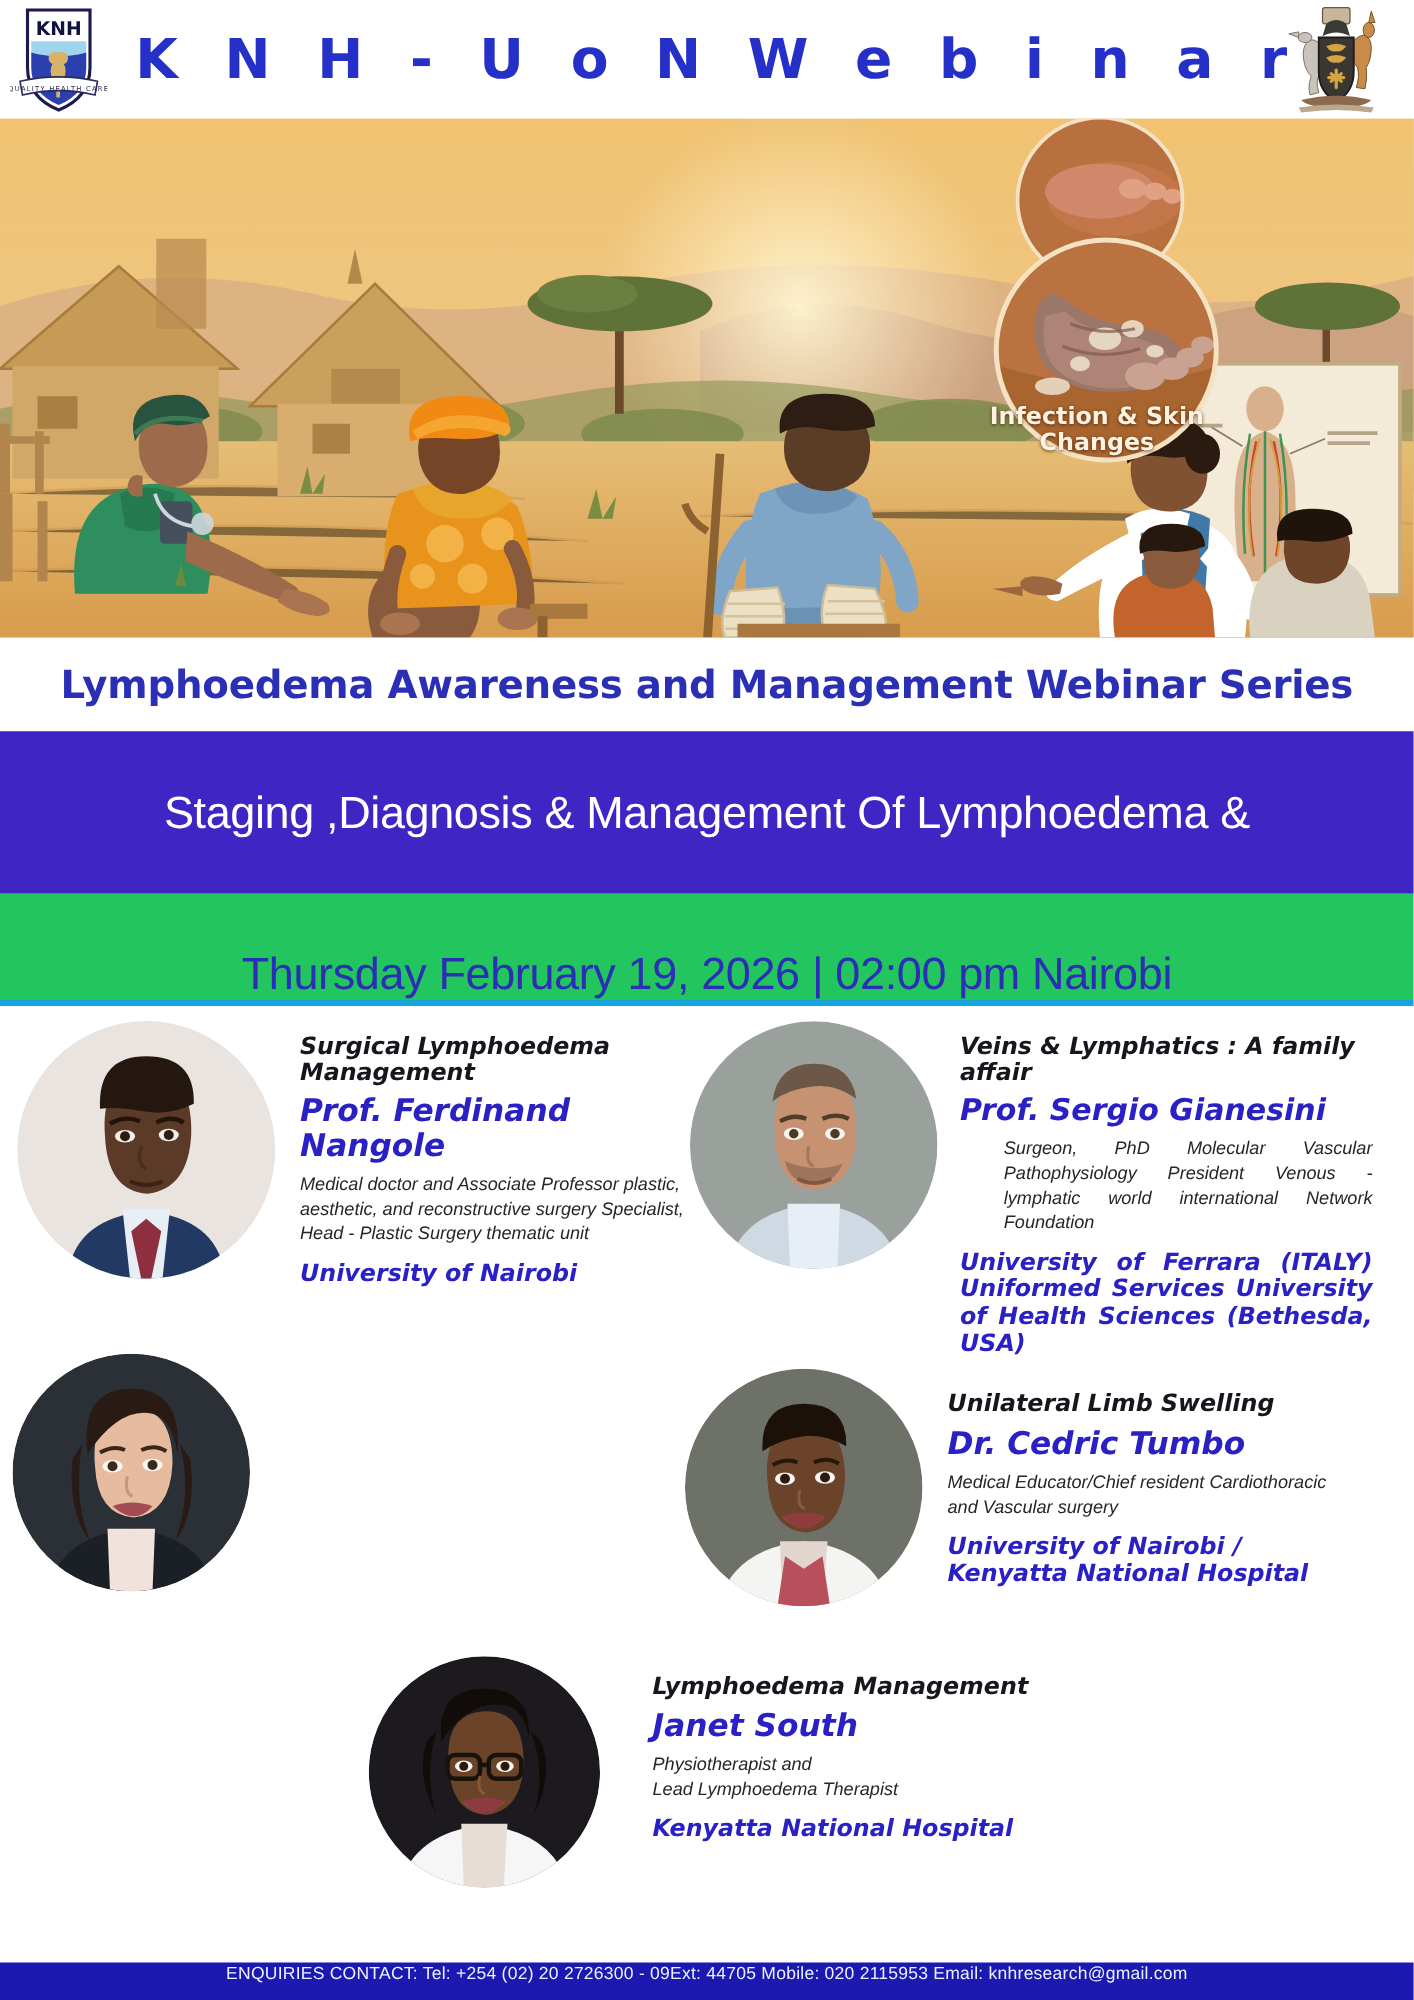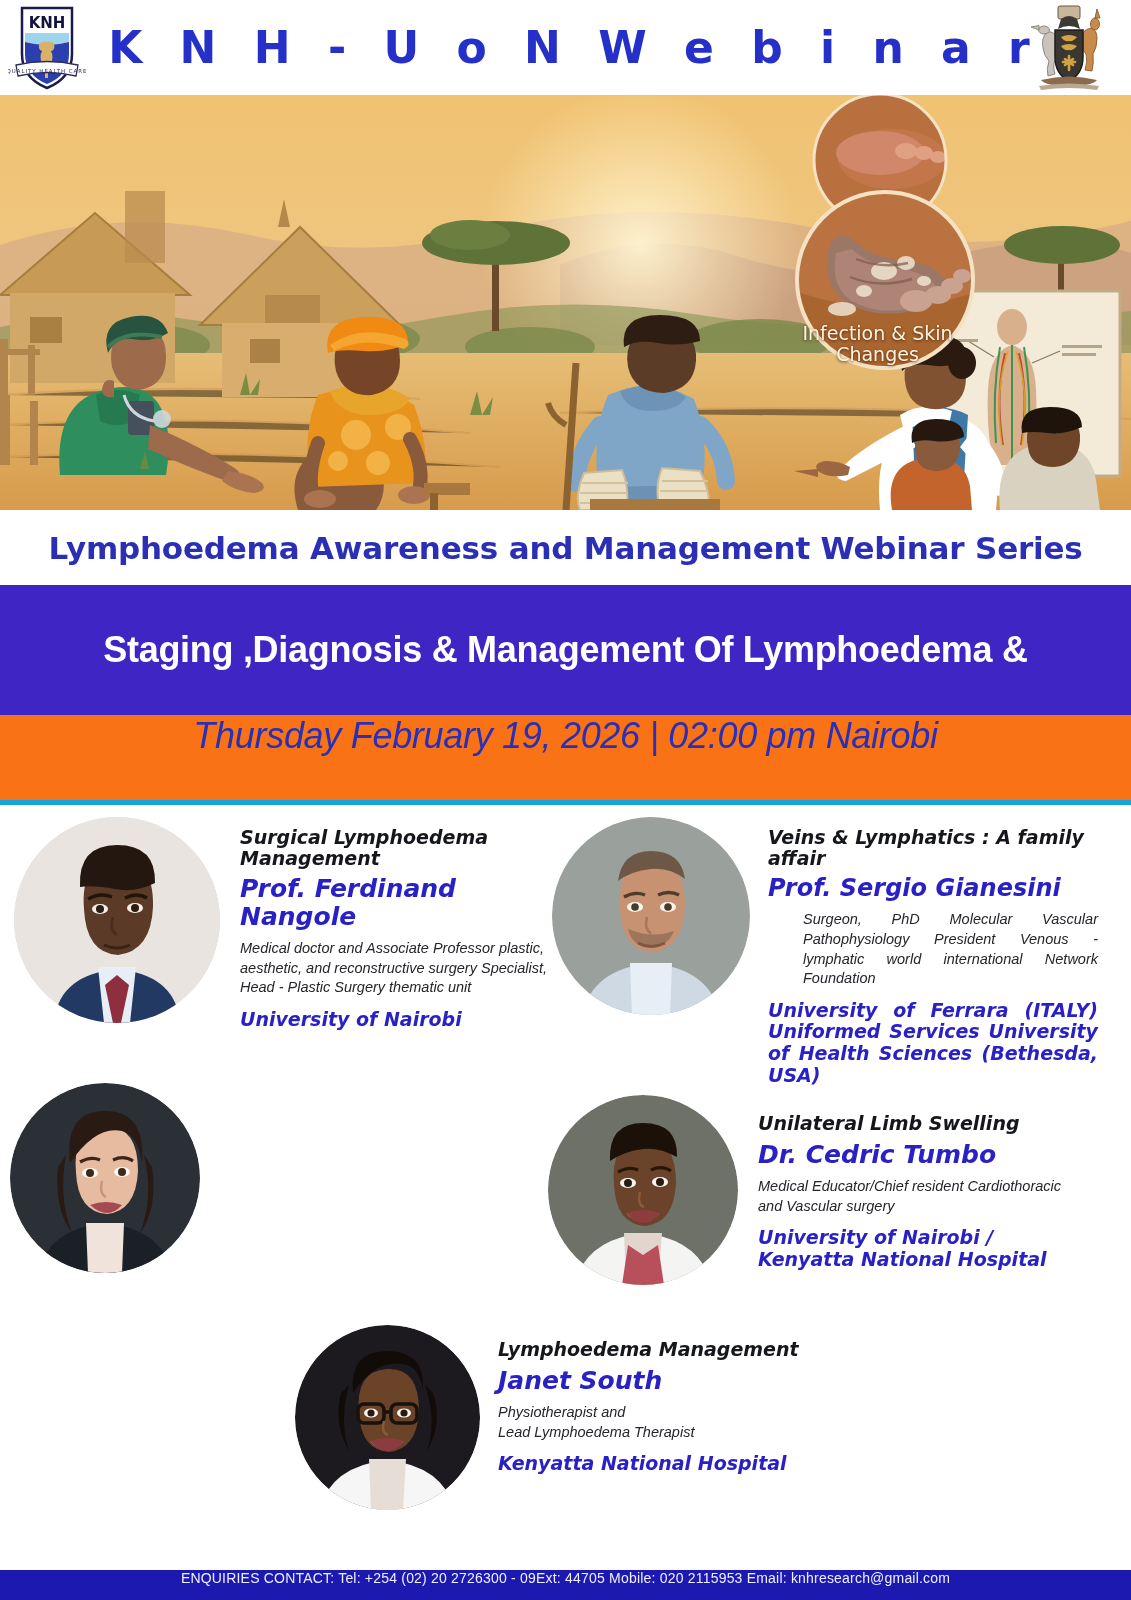--- a/index.html
+++ b/index.html
@@ -22,45 +22,45 @@
     color:#2530c9;
     font-family:"DejaVu Sans", sans-serif;
     padding-left:18px;
   }
 
   
   .hero{position:relative;width:1131px;height:415px;flex:0 0 415px;overflow:hidden;background:#d8a055;}
   .hero svg{position:absolute;inset:0;width:100%;height:100%;display:block;}
   .hero-callout-label{
     position:absolute;left:790px;top:228px;width:175px;text-align:center;
-    color:#fdf3e0;font-size:19px;font-weight:400;line-height:1.12;
+    color:#fdf3e0;font-size:19px;font-weight:700;line-height:1.12;
     font-family:"DejaVu Sans",sans-serif;
     text-shadow:0 1px 3px rgba(60,25,0,.8);
   }
 
   
   .series-band{flex:0 0 75px;display:flex;align-items:center;justify-content:center;background:#fff;}
   .series-title{
     font-size:31px;font-weight:700;color:#2a2fb5;
     font-family:"DejaVu Sans",sans-serif;letter-spacing:-.2px;text-align:center;
   }
 
   
   .topic-band{
     flex:0 0 130px;background:#3f26c4;color:#fff;
     display:flex;align-items:center;justify-content:center;text-align:center;
   }
   .topic-text{
-    font-size:36px;font-weight:700;line-height:1.22;
+    font-size:36px;font-weight:400;line-height:1.22;
     font-family:"Liberation Sans",sans-serif;
     padding:0 20px;letter-spacing:-.3px;
   }
 
   
-  .date-band{flex:0 0 85px;display:flex;align-items:flex-start;justify-content:center;background:#f97316;font-style:italic;}
+  .date-band{flex:0 0 85px;display:flex;align-items:flex-end;justify-content:center;background:#22c55e;}
   .date-text{
     font-size:36px;font-weight:400;color:#2a2fb5;
     font-family:"Liberation Sans",sans-serif;letter-spacing:-.3px;
   }
   .divider{flex:0 0 5px;background:#17a4db;width:100%;}
 
   
   .speakers{flex:1 1 auto;position:relative;background:#fff;font-style:italic;}
   .spk{position:absolute;display:flex;}
   .photo{
@@ -100,21 +100,21 @@
   #spk3{left:10px;top:278px;width:540px;}
   #spk3 .photo{width:190px;height:190px;margin-right:18px;}
   #spk3 .info{width:300px;padding-top:6px;}
 
   #spk4{left:548px;top:290px;width:575px;}
   #spk4 .photo{width:190px;height:190px;margin-right:20px;}
   #spk4 .info{width:330px;padding-top:18px;}
 
   #spk5{left:295px;top:520px;width:600px;}
   #spk5 .photo{width:185px;height:185px;margin-right:18px;}
-  #spk5 .info{width:350px;padding-top:14px;}
+  #spk5 .info{width:350px;padding-top:14px;margin-left:24px;}
 
   
   .footer{
     position:absolute;left:0;bottom:0;width:1131px;height:30px;background:#1b19b0;
     display:flex;align-items:flex-start;justify-content:center;
   }
   .footer-text{
     color:#eef0ff;font-size:14px;font-family:"Liberation Sans",sans-serif;letter-spacing:.2px;
   }
 </style>

